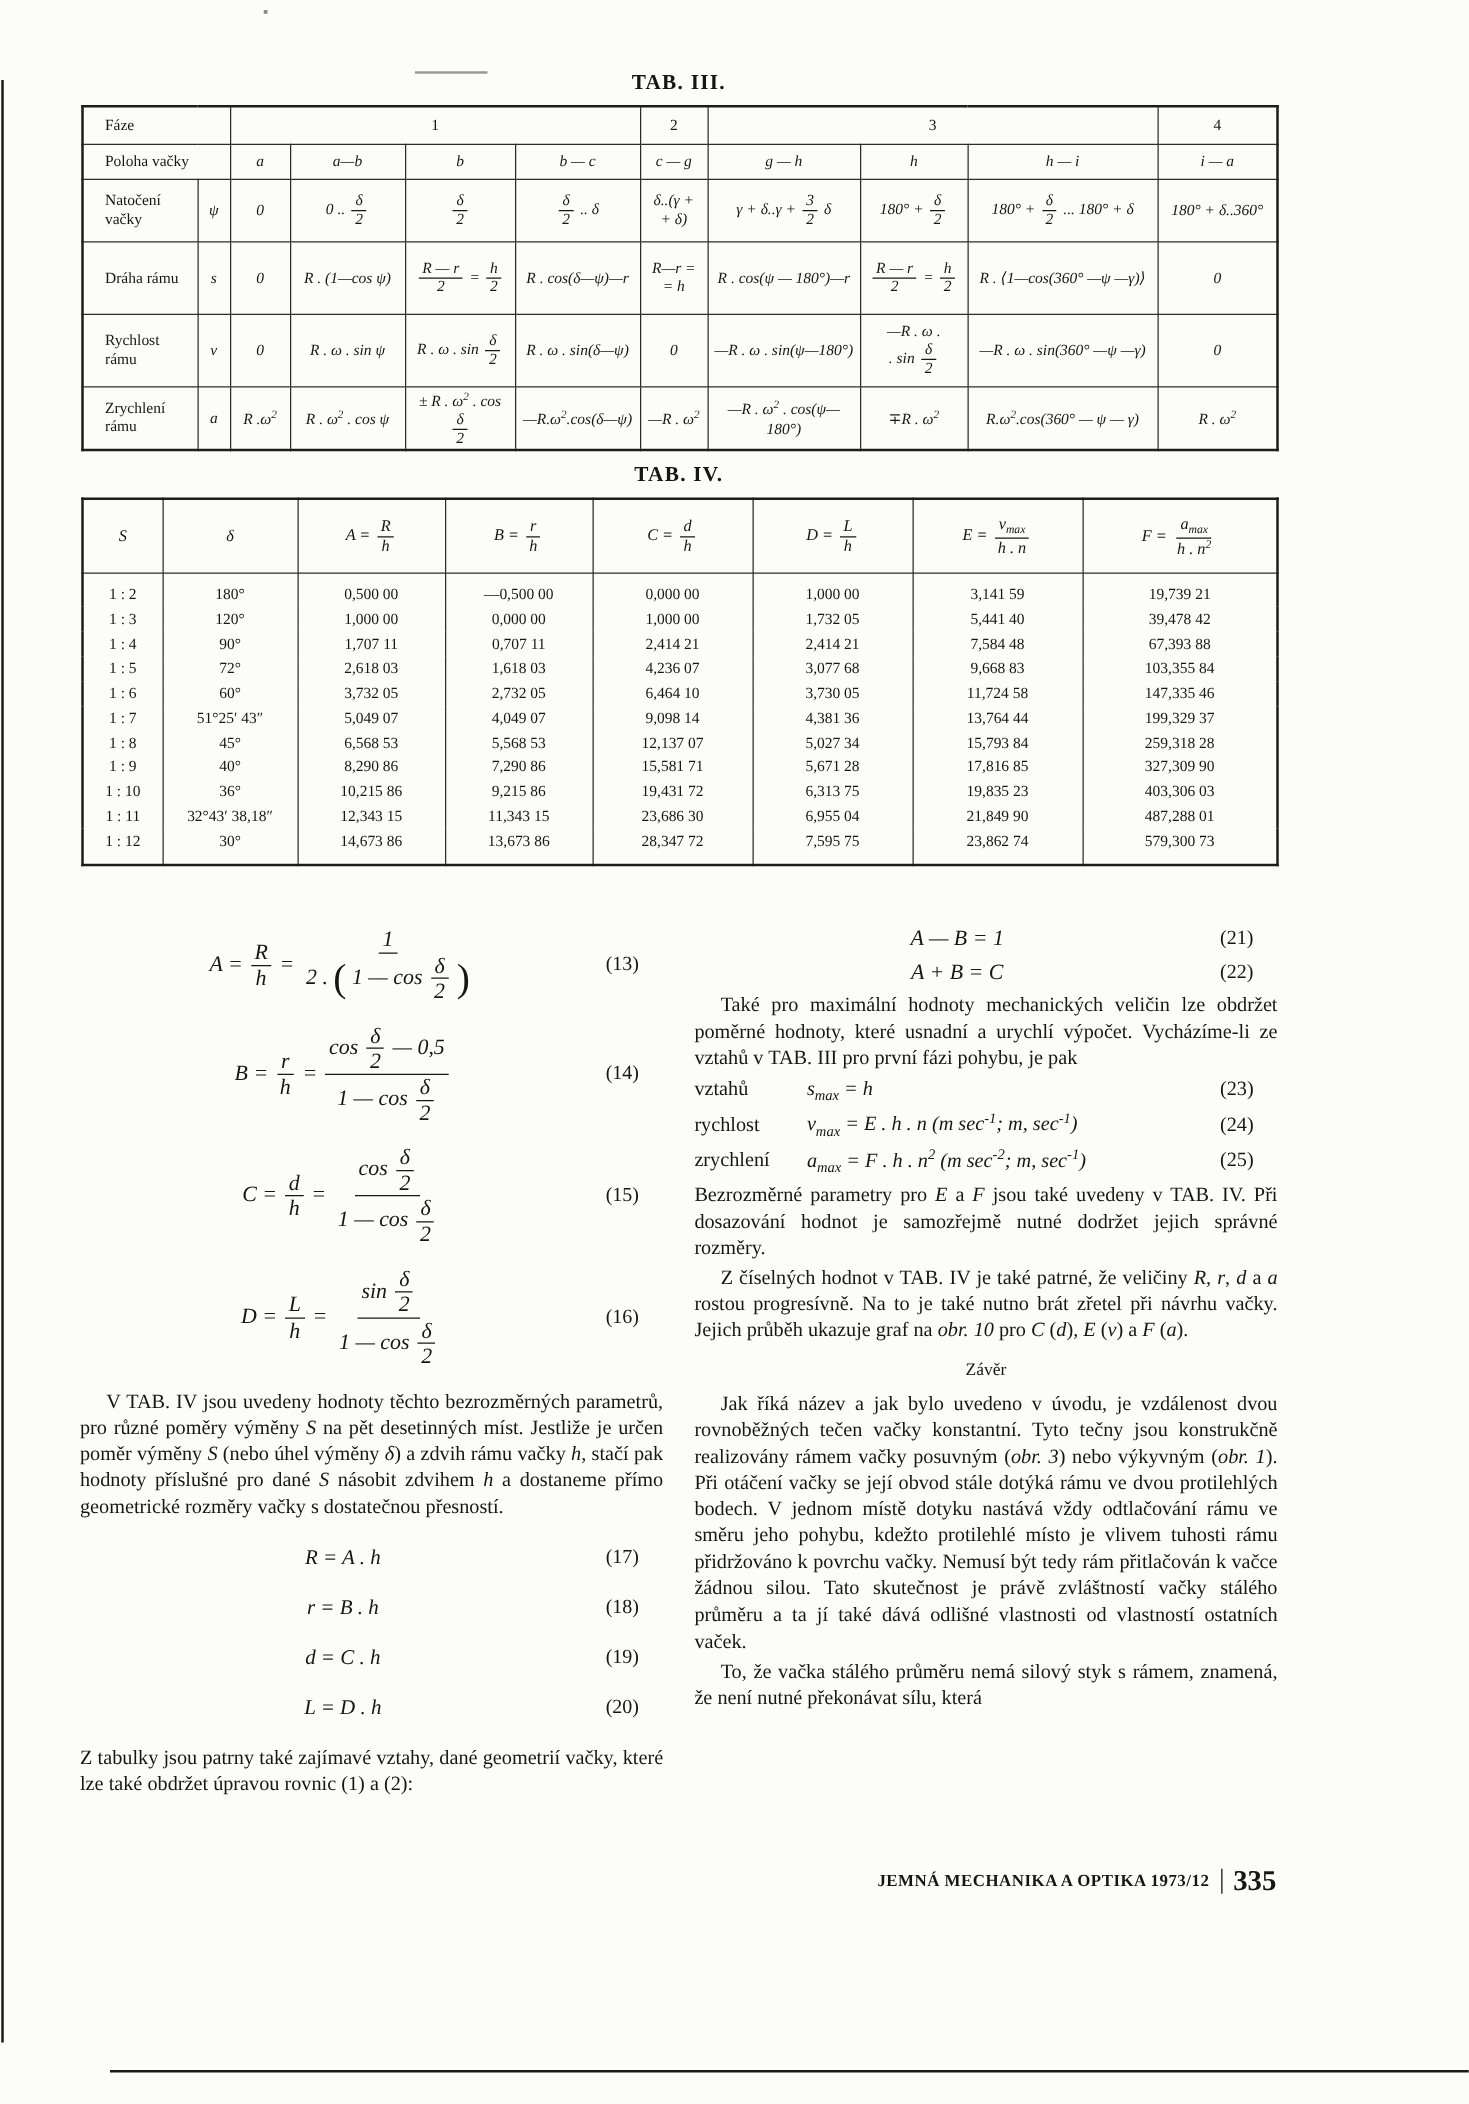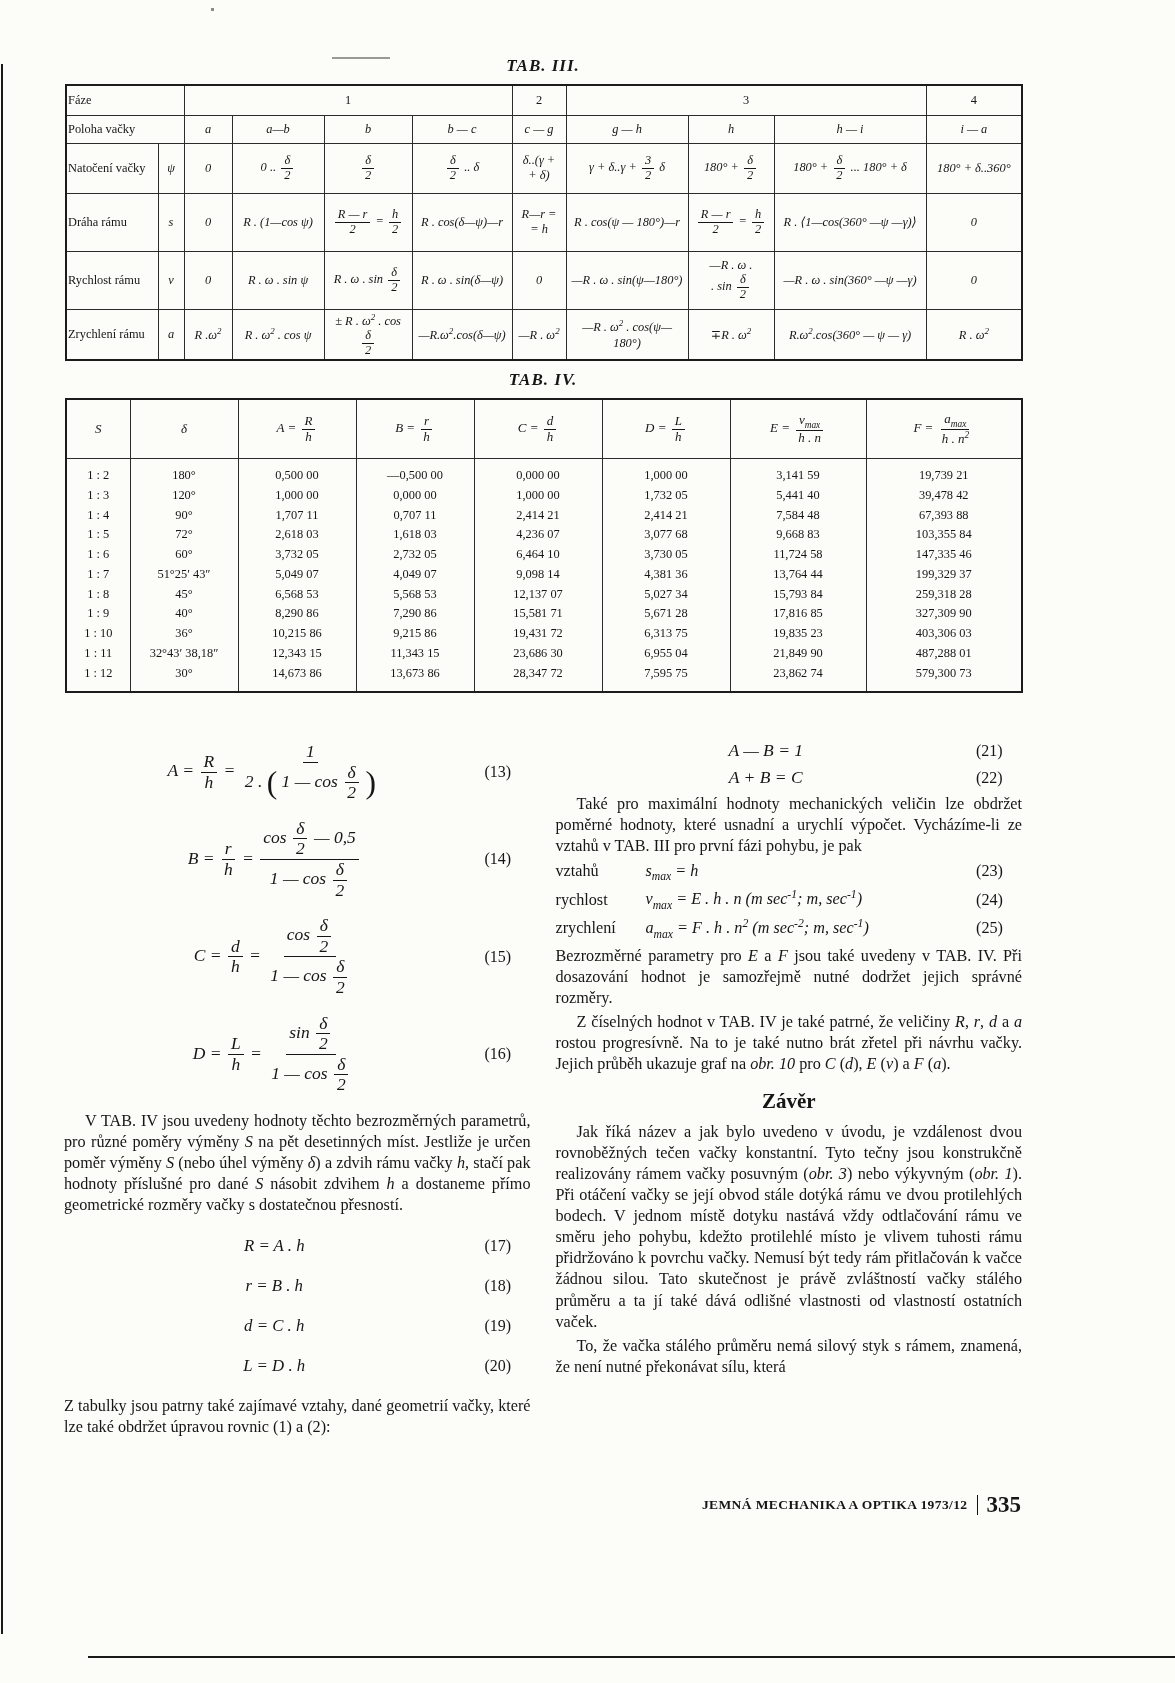--- a/index.html
+++ b/index.html
@@ -9,27 +9,27 @@
     font-family:"Liberation Serif","DejaVu Serif",serif;
   }
   
   .artifact{position:absolute;background:#1a1a1a}
   .artifact-left{left:1px;top:64px;width:2px;height:1570px}
   .artifact-bottom{left:88px;top:1656px;width:1087px;height:2px}
   .artifact-top1{left:332px;top:57px;width:58px;height:2px;background:#9a9a94}
   .artifact-top2{left:211px;top:8px;width:3px;height:3px;background:#8a8a84}
   
   .tab-title{position:absolute;left:65px;width:956px;text-align:center;
-    font-style:italic;font-weight:bold;font-size:17px;letter-spacing:1px}
+    font-weight:bold;font-size:17px;letter-spacing:1px}
   .t3{top:56px}.t4{top:370px}
   
   table{border-collapse:collapse;position:absolute;left:65px;table-layout:fixed}
   .tab3{top:84px;width:956px;font-size:12.4px;border:2px solid #1c1c1c}
   .tab3 td{border:1px solid #2c2c2c;text-align:center;vertical-align:middle;padding:2px 3px}
-  .tab3 td.lbl{text-align:left;padding-left:1px;font-style:normal}
+  .tab3 td.lbl{text-align:left;padding-left:17px;font-style:normal}
   .tab3 tr.r1{height:30px}.tab3 tr.r2{height:28px}.tab3 tr.r3{height:50px}
   .tab3 tr.r4{height:58px}.tab3 tr.r5{height:58px}.tab3 tr.r6{height:46px}
   .tab4{top:398px;width:956px;font-size:12.4px;border:2px solid #1c1c1c}
   .tab4 th{border:1px solid #2c2c2c;font-weight:normal;height:56px;text-align:center;
     vertical-align:middle;font-size:13px}
   .tab4 td{border-left:1px solid #2c2c2c;border-right:1px solid #2c2c2c;
     text-align:center;padding:2.4px 4px}
   .tab4 tbody tr:first-child td{padding-top:9px}
   .tab4 tbody tr:last-child td{padding-bottom:10px}
   .math{font-style:italic}
@@ -49,21 +49,21 @@
   .eqrow .eq{flex:1;text-align:center}
   .eqrow .eqnum{width:46px;text-align:left;font-size:16px;flex:none}
   .eqrow.disp{margin:8px 0 16px;font-size:17.5px}
   .eqrow.disp2{margin:6px 0;font-size:17.5px}
   .eqrow.small{margin:20px 0;font-size:16.8px}
   .eqgroup{margin:10px 0 8px}
   .eqline{display:flex;align-items:baseline;font-size:16.2px;margin:5px 0}
   .eqline .lab{width:90px;flex:none}
   .eqline .eq{flex:1}
   .eqline .eqnum{width:46px;flex:none}
-  .zaver{text-align:center;font-weight:bold;font-size:21px;margin:14px 0 8px}
+  .zaver{text-align:center;font-weight:normal;font-size:14px;margin:14px 0 8px}
   
   .footer{position:absolute;top:1492px;left:65px;width:956px;display:flex;
     justify-content:flex-end;align-items:center;gap:9px}
   .footer .journal{font-weight:bold;font-size:13.5px;letter-spacing:0.4px}
   .footer .fbar{width:1px;height:20px;background:#111}
   .footer .pagenum{font-weight:bold;font-size:23px}
 </style>
 </head>
 <body>
 

